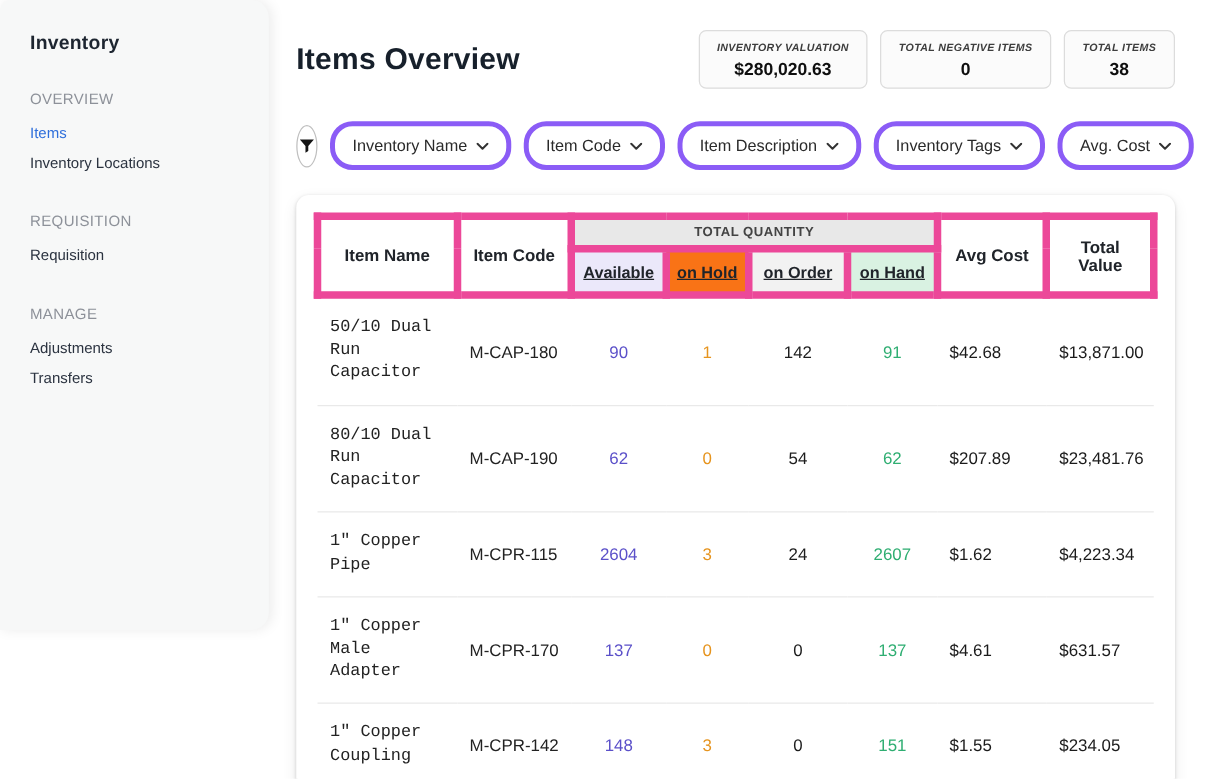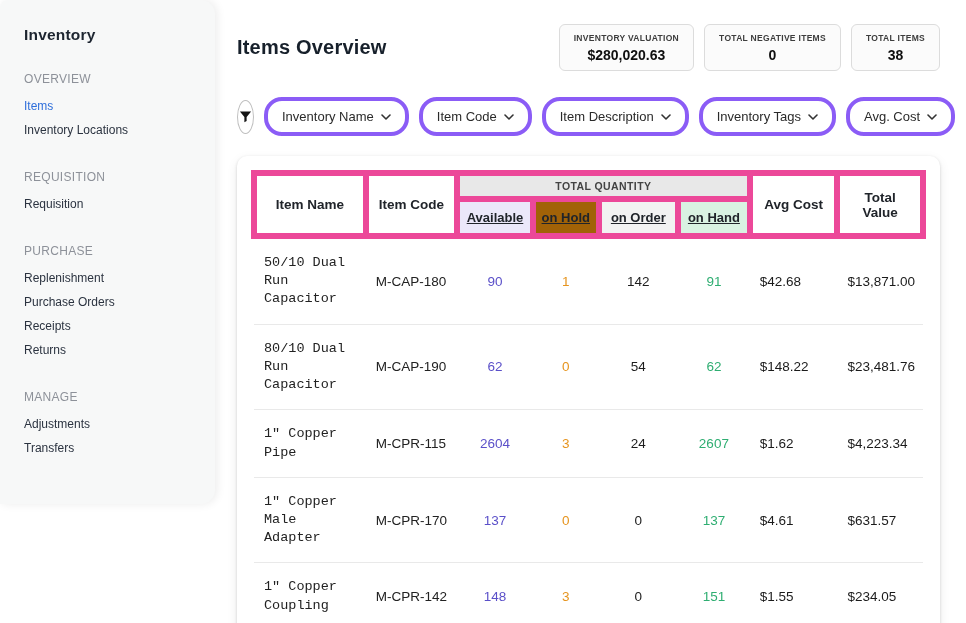--- a/index.html
+++ b/index.html
@@ -22,28 +22,28 @@
   }
   .sidebar-title { margin: 0; font-size: 15.5px; font-weight: 700; color: #1d2530; letter-spacing: .2px; }
   .nav-section { margin-top: 28px; }
   .nav-label { font-size: 12px; color: #8d9199; margin-bottom: 8px; letter-spacing: .3px; }
   .nav-item { font-size: 12px; color: #2b3340; padding: 5px 0; cursor: pointer; }
   .nav-item.active { color: #2f6fdb; }
 
   
   .main { position: absolute; left: 215px; top: 0; right: 0; bottom: 0; padding: 24px 26px 0 22px; }
   .header-row { display: flex; justify-content: space-between; align-items: center; }
-  .page-title { margin: 0; font-size: 20px; font-weight: 700; color: #17202b; letter-spacing: .2px; }
+  .page-title { margin: 0; font-size: 24px; font-weight: 700; color: #17202b; letter-spacing: .2px; }
 
   .stats { display: flex; gap: 10px; }
   .stat-card {
     border: 1px solid #dcdcdc; border-radius: 6px; background: #fbfbfb;
     padding: 8px 14px 7px; text-align: center; min-width: 88px;
   }
-  .stat-label { font-size: 8.5px; font-weight: 700; color: #3d3d3d; letter-spacing: .3px; white-space: nowrap; }
+  .stat-label { font-size: 8.5px; font-weight: 700; color: #3d3d3d; letter-spacing: .3px; white-space: nowrap; font-style: italic; }
   .stat-value { font-size: 14px; font-weight: 700; color: #0f0f0f; margin-top: 4px; }
 
   
   .filter-row { margin-top: 26px; display: flex; align-items: center; gap: 10px; }
   .filter-btn {
     width: 34px; height: 34px; border-radius: 50%;
     border: 1px solid #bfbfbf; background: #fff; cursor: pointer;
     display: flex; align-items: center; justify-content: center; padding: 0;
   }
   .pill {
@@ -64,21 +64,21 @@
     border: 6px solid #ec4899; background: #fff;
     font-weight: 700; font-size: 13.5px; color: #20242a;
     text-align: center; padding: 6px 5px;
   }
   th.group-th {
     background: #e8e8e8; font-size: 10.5px; font-weight: 700; color: #434343;
     padding: 4px 0; letter-spacing: .4px;
   }
   th.sub { padding: 8px 4px; font-size: 13px; text-decoration: underline; }
   th.sub.available { background: #ebe8fa; }
-  th.sub.hold      { background: #a16207; }
+  th.sub.hold      { background: #f97316; }
   th.sub.order     { background: #f2f2f2; }
   th.sub.hand      { background: #d9f2e2; }
 
   tbody td { border-bottom: 1px solid #e9e9e9; padding: 15px 8px; vertical-align: middle; background: #fff; }
   .c-name  { text-align: left; padding-left: 10px; line-height: 1.35; font-family: Liberation Mono, monospace; }
   .c-code  { text-align: left; padding-left: 10px; }
   .c-qty   { text-align: center; }
   .q-available { color: #5b50c9; }
   .q-hold      { color: #e6941e; }
   .q-order     { color: #1d1d1d; }
@@ -94,27 +94,20 @@
     <h1 class="sidebar-title">Inventory</h1>
     <nav>
         <div class="nav-section">
           <div class="nav-label">OVERVIEW</div>
           <div class="nav-item active">Items</div>
           <div class="nav-item">Inventory Locations</div>
         </div>
         <div class="nav-section">
           <div class="nav-label">REQUISITION</div>
           <div class="nav-item">Requisition</div>
-        </div>
-        <div class="nav-section">
-          <div class="nav-label">PURCHASE</div>
-          <div class="nav-item">Replenishment</div>
-          <div class="nav-item">Purchase Orders</div>
-          <div class="nav-item">Receipts</div>
-          <div class="nav-item">Returns</div>
         </div>
         <div class="nav-section">
           <div class="nav-label">MANAGE</div>
           <div class="nav-item">Adjustments</div>
           <div class="nav-item">Transfers</div>
         </div>
       </nav>
   </aside>
 
   <main class="main">
@@ -222,21 +215,21 @@
     <td class="c-money">$13,871.00</td>
   </tr>
 
   <tr class="data-row">
     <td class="c-name">80/10 Dual Run Capacitor</td>
     <td class="c-code">M-CAP-190</td>
     <td class="c-qty q-available">62</td>
     <td class="c-qty q-hold">0</td>
     <td class="c-qty q-order">54</td>
     <td class="c-qty q-hand">62</td>
-    <td class="c-money">$148.22</td>
+    <td class="c-money">$207.89</td>
     <td class="c-money">$23,481.76</td>
   </tr>
 
   <tr class="data-row">
     <td class="c-name">1" Copper Pipe</td>
     <td class="c-code">M-CPR-115</td>
     <td class="c-qty q-available">2604</td>
     <td class="c-qty q-hold">3</td>
     <td class="c-qty q-order">24</td>
     <td class="c-qty q-hand">2607</td>

